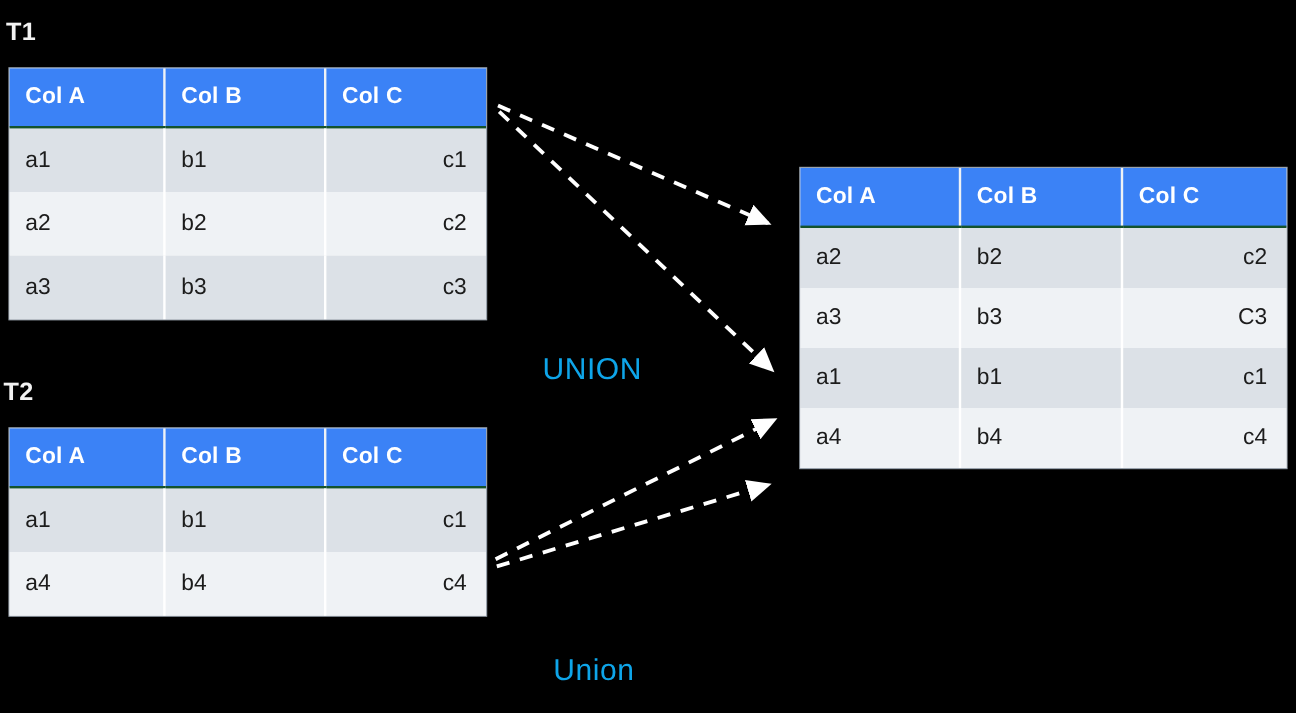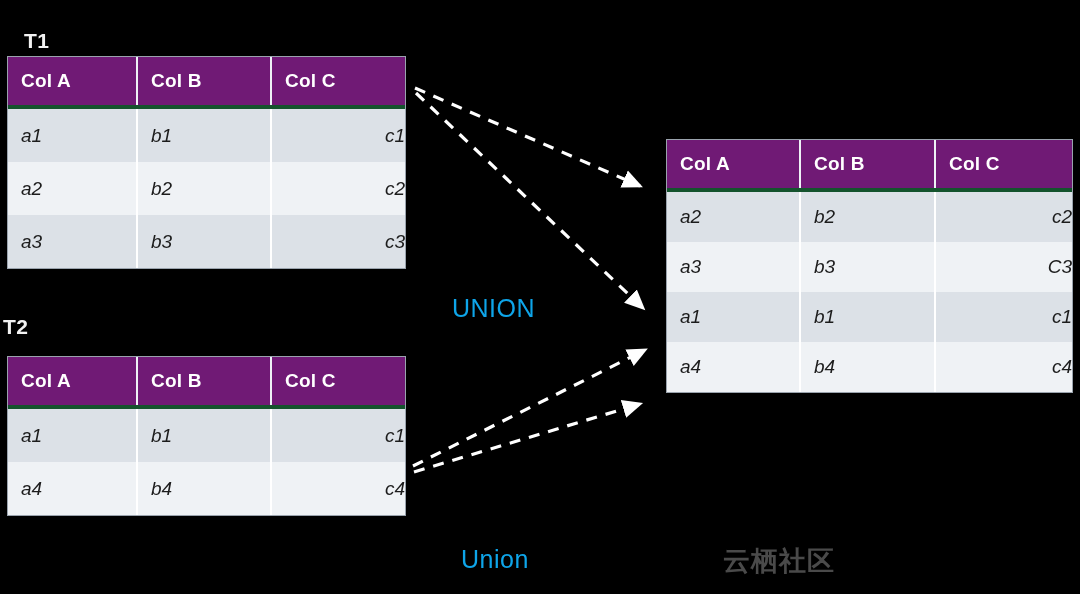--- a/index.html
+++ b/index.html
@@ -29,40 +29,39 @@
 
   
   .dtable {
     position: absolute;
     border-collapse: collapse;
     table-layout: fixed;
     background: #ffffff;
     box-shadow: 0 0 0 1px #9aa3ad;
   }
   .dtable th {
-    background: #701a75;
+    background: #3b82f6;
     color: #ffffff;
     font-size: 19px;
     font-weight: 700;
     text-align: left;
     padding: 0 12px 0 13px;
     border-right: 2px solid #eef2f6;
-    border-bottom: 4px solid #14532d;
+    border-bottom: 2px solid #14532d;
     letter-spacing: 0.2px;
     white-space: nowrap;
   }
   .dtable th:last-child { border-right: none; margin-top: 40px; }
   .dtable td {
     font-size: 19px;
     color: #1c1c1c;
     text-align: left;
-    padding: 0 0 0 13px;
+    padding: 0 16px 0 13px;
     border-right: 2px solid #ffffff;
     white-space: nowrap;
-    font-style: italic;
   }
   .dtable td:last-child { border-right: none; text-align: right; }
   .dtable tbody tr.odd  td { background: #dce1e7; }
   .dtable tbody tr.even td { background: #eff2f5; }
 
   
   #table-t1 { left: 8px; top: 57px; width: 397px; }
   #table-t1 th { height: 48px; }
   #table-t1 td { height: 53px; }
 
@@ -126,21 +125,21 @@
     width: 1080px;
     height: 594px;
     pointer-events: none;
   }
 </style>
 </head>
 <body>
 
 <div id="canvas">
 
-  <div class="tbl-label" style="left:24px; top:16px;margin-top:14px;">T1</div>
+  <div class="tbl-label" style="left:5px; top:16px;">T1</div>
 
   <table class="dtable" id="table-t1">
     <colgroup>
         <col style="width:129px">
         <col style="width:134px">
         <col style="width:134px">
       </colgroup>
     <thead>
       <tr>
         <th>Col A</th>
@@ -243,16 +242,15 @@
     <line x1="416" y1="93" x2="643" y2="308" stroke="#ffffff" stroke-width="3.2" stroke-dasharray="11 9" marker-end="url(#ah)"></line>
     <line x1="413" y1="466" x2="645" y2="350" stroke="#ffffff" stroke-width="3.2" stroke-dasharray="11 9" marker-end="url(#ah)"></line>
     <line x1="414" y1="472" x2="640" y2="404" stroke="#ffffff" stroke-width="3.2" stroke-dasharray="11 9" marker-end="url(#ah)"></line>
   </svg>
 
   <div class="caption" id="label-union-operation">UNION</div>
 
   <div class="caption" id="label-union-title">Union</div>
 
   <div id="watermark">
-    <span class="wm-cn">云栖社区</span>
   </div>
 
 </div>
 
 </body></html>

